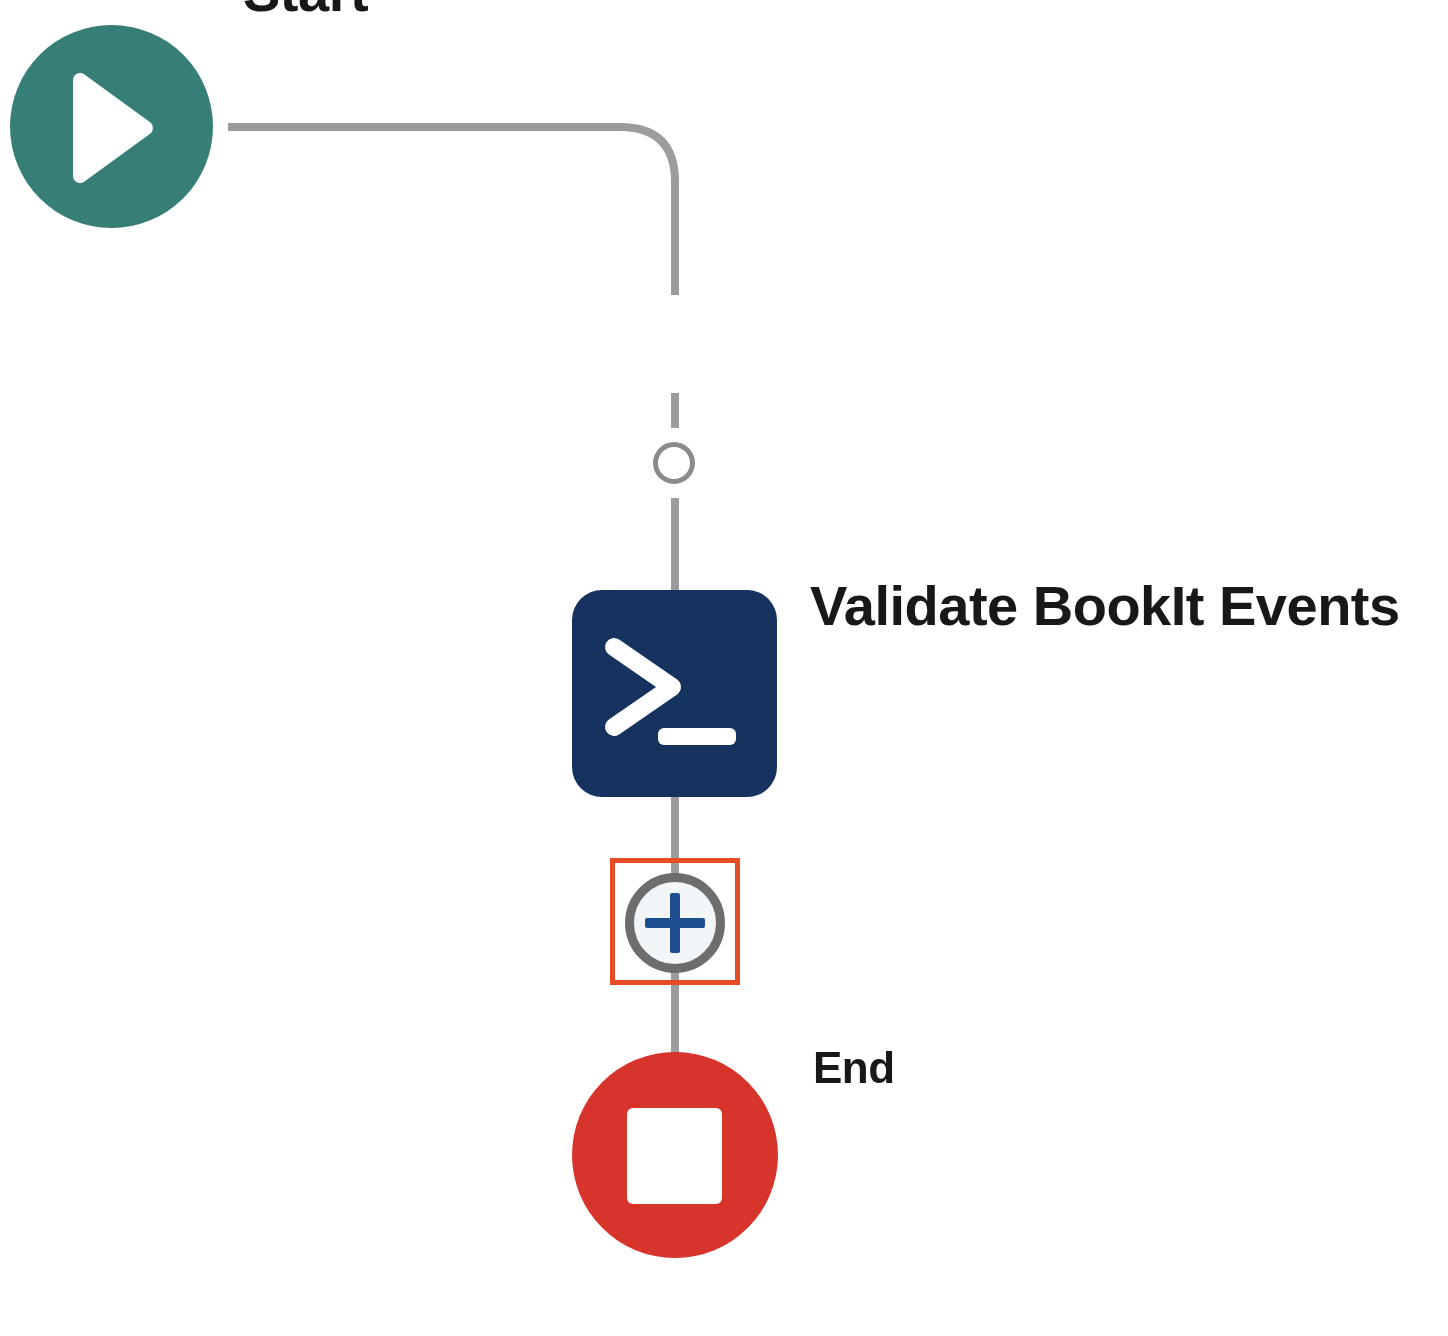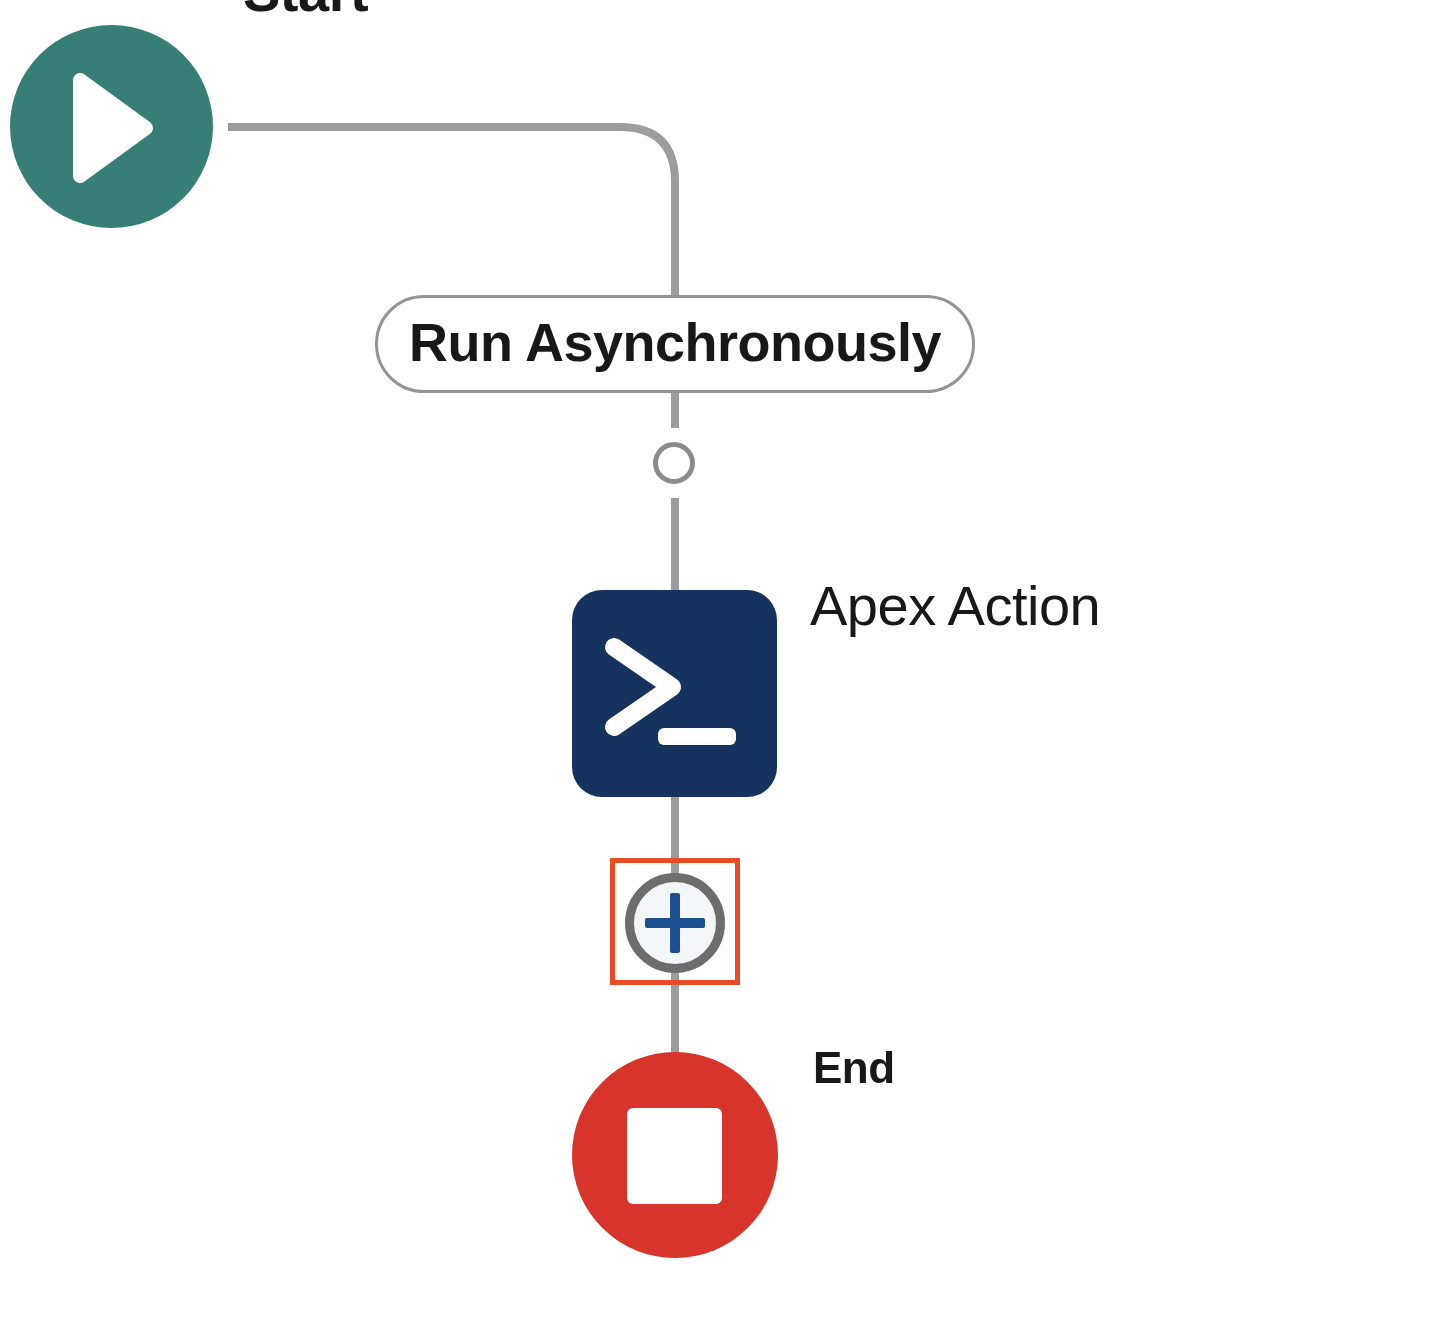--- a/index.html
+++ b/index.html
@@ -124,35 +124,32 @@
   </svg>
 
   <div class="start-label">Start</div>
 
   <button class="start-node">
     <svg width="203" height="203" viewBox="0 0 203 203">
       <polygon points="70,55 70,151 136,103" fill="#ffffff" stroke="#ffffff" stroke-width="14" stroke-linejoin="round"></polygon>
     </svg>
   </button>
 
-  <button class="async-badge">
-    <span>Run Asynchronously</span>
-  </button>
 
   <button class="connector-node"></button>
 
   <button class="apex-node">
     <svg width="205" height="207" viewBox="0 0 205 207">
       <polyline points="42,57 100,97 42,137" fill="none" stroke="#ffffff" stroke-width="18" stroke-linecap="round" stroke-linejoin="round"></polyline>
       <rect x="86" y="138" width="78" height="17" rx="6" fill="#ffffff"></rect>
     </svg>
   </button>
 
   <div class="apex-label">
-    <div class="node-subtitle">Apex Action</div>
+    <div class="node-title">Validate BookIt Events</div>
   </div>
 
   <button class="add-node-button">
     <span class="plus-h"></span>
     <span class="plus-v"></span>
   </button>
   <div class="selection-outline"></div>
 
   <button class="end-node">
     <span class="stop-square"></span>

